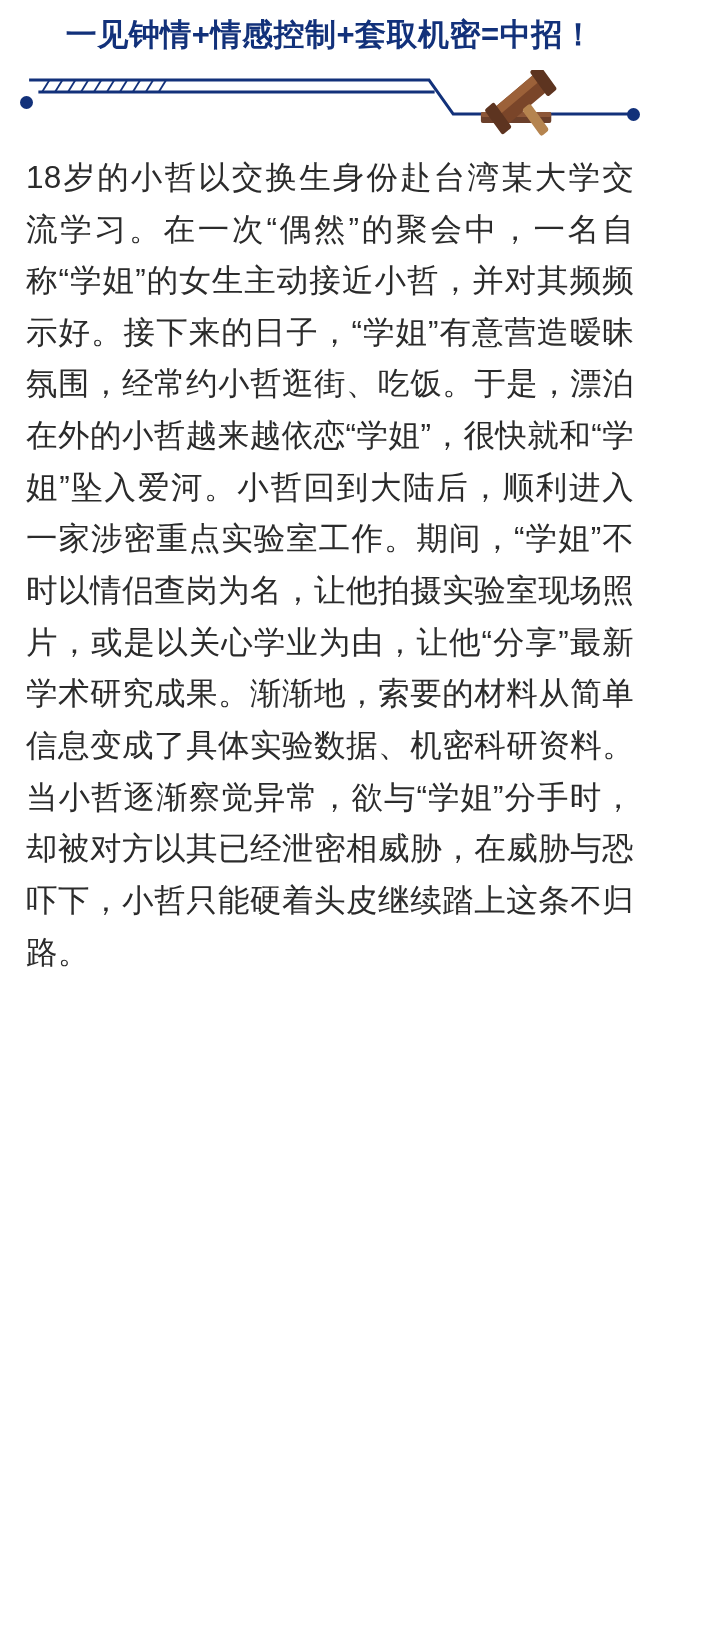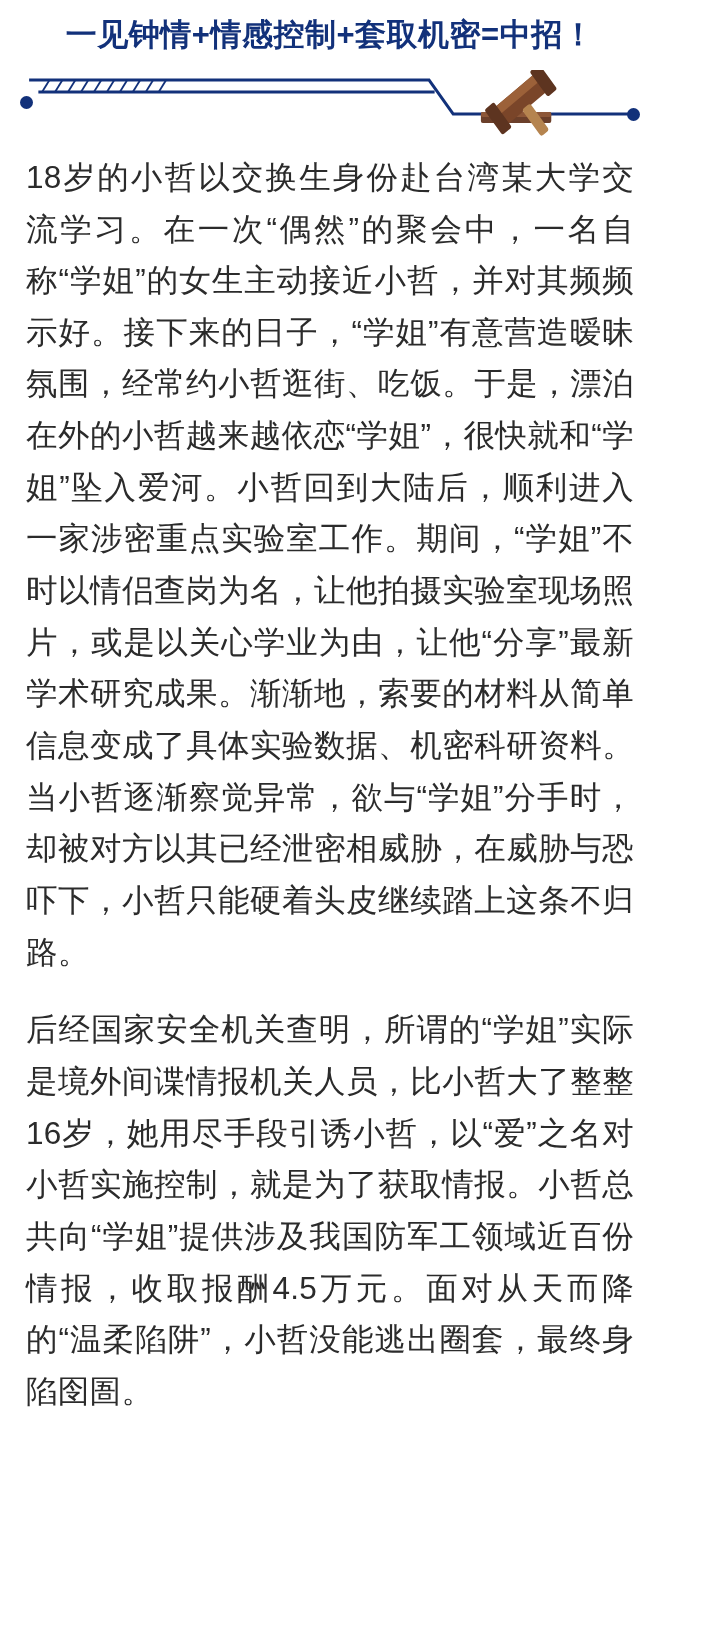--- a/index.html
+++ b/index.html
@@ -111,16 +111,15 @@
           <rect x="12" y="13" width="13" height="32" rx="2.5" fill="#5d3420"></rect>
           <rect x="74" y="13" width="13" height="32" rx="2.5" fill="#5d3420"></rect>
           <rect x="44" y="38" width="11" height="34" rx="3" fill="#b5844f"></rect>
         </g>
       </g>
     </svg>
   </div>
 
   <div class="body">
     <p class="para">18岁的小哲以交换生身份赴台湾某大学交流学习。在一次“偶然”的聚会中，一名自称“学姐”的女生主动接近小哲，并对其频频示好。接下来的日子，“学姐”有意营造暧昧氛围，经常约小哲逛街、吃饭。于是，漂泊在外的小哲越来越依恋“学姐”，很快就和“学姐”坠入爱河。小哲回到大陆后，顺利进入一家涉密重点实验室工作。期间，“学姐”不时以情侣查岗为名，让他拍摄实验室现场照片，或是以关心学业为由，让他“分享”最新学术研究成果。渐渐地，索要的材料从简单信息变成了具体实验数据、机密科研资料。当小哲逐渐察觉异常，欲与“学姐”分手时，却被对方以其已经泄密相威胁，在威胁与恐吓下，小哲只能硬着头皮继续踏上这条不归路。</p>
-    <p class="para">后经国家安全机关查明，所谓的“学姐”实际是境外间谍情报机关人员，比小哲大了整整16岁，她用尽手段引诱小哲，以“爱”之名对小哲实施控制，就是为了获取情报。小哲总共向“学姐”提供涉及我国防军工领域近百份情报，收取报酬4.5万元。面对从天而降的“温柔陷阱”，小哲没能逃出圈套，最终身陷囹圄。</p>
   </div>
 
 </div>
 
 </body></html>

